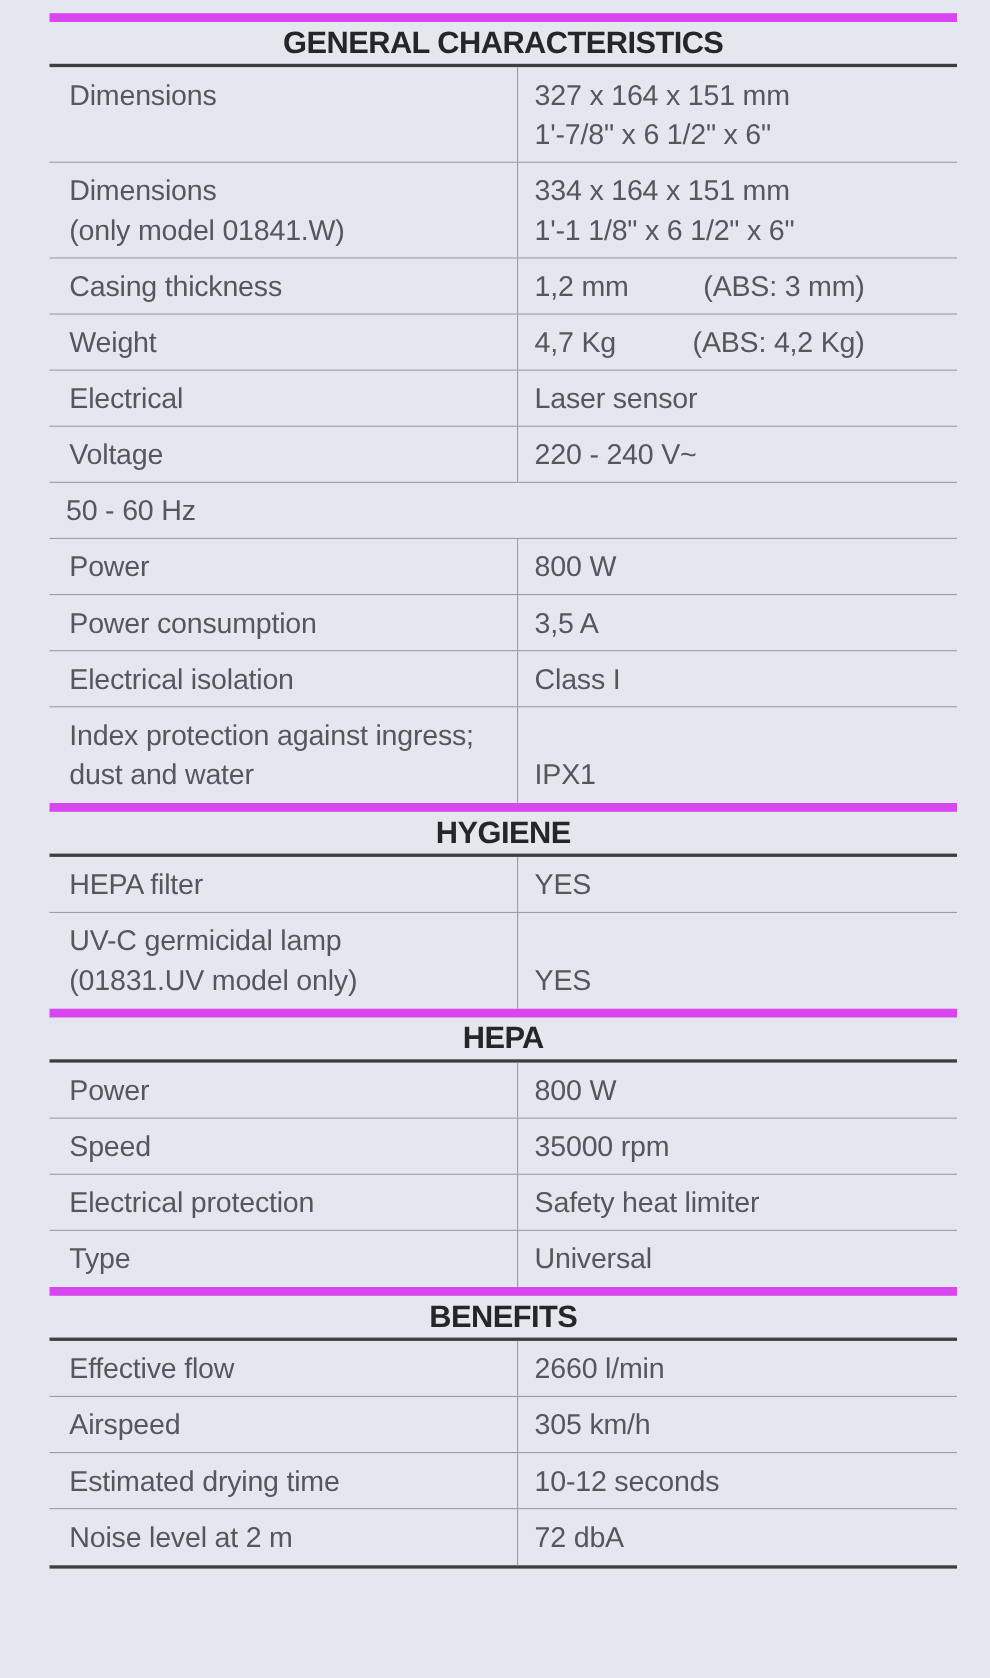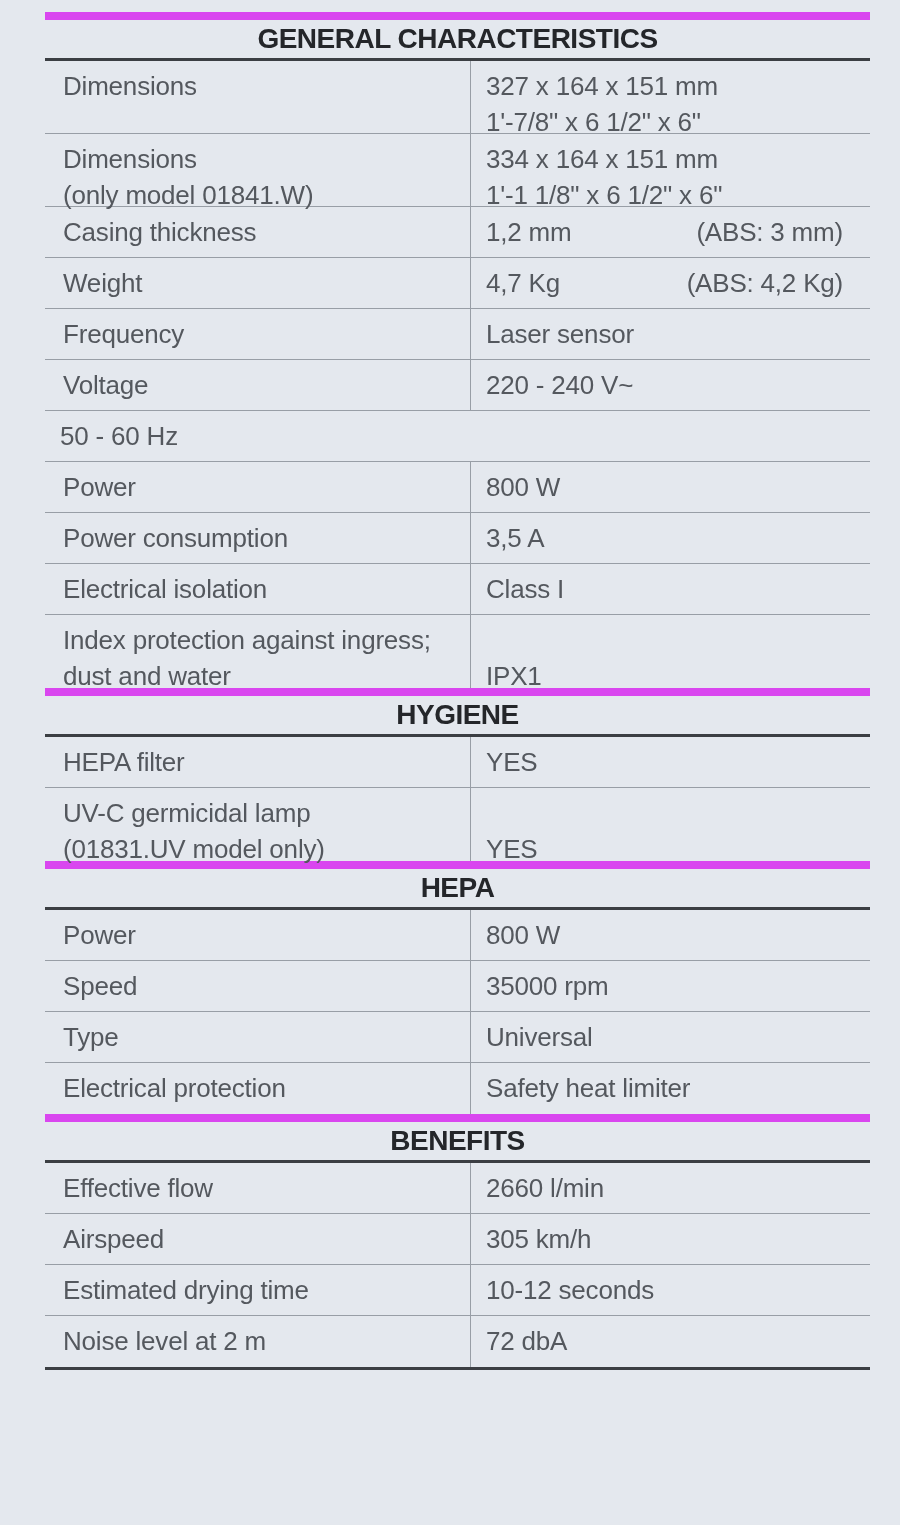--- a/index.html
+++ b/index.html
@@ -33,39 +33,39 @@
 
   .row {
     display: flex;
     height: 51px;
     border-bottom: 1px solid #989ea6;
     color: #54585e;
     font-size: 26px;
     letter-spacing: -0.2px;
     line-height: 36px;
   }
-  .row.tall { height: 73px; justify-content: flex-end; }
+  .row.tall { height: 87px; justify-content: flex-end; }
   .section .row:last-child { border-bottom: none; }
 
   .cell-label {
     width: 426px;
     border-right: 1px solid #989ea6;
     padding: 7px 10px 0 18px;
     white-space: pre-line;
   }
   .cell-value {
     flex: 1;
     display: flex;
     align-items: flex-start;
     padding: 7px 0 0 15px;
   }
   .cell-value .val { white-space: pre-line; }
   .cell-value .note {
     margin-left: auto;
-    margin-right: 27px;
+    margin-right: 84px;
     white-space: nowrap;
   }
 </style>
 </head>
 <body>
 
 <div class="spec-table">
 
   <div class="section">
     <div class="sec-title">GENERAL CHARACTERISTICS</div>
@@ -97,21 +97,21 @@
 
     <div class="row">
       <div class="cell-label">Weight</div>
       <div class="cell-value">
           <span class="val">4,7 Kg</span>
           <span class="note">(ABS: 4,2 Kg)</span>
         </div>
     </div>
 
     <div class="row">
-      <div class="cell-label">Frequency</div>
+      <div class="cell-label">Electrical</div>
       <div class="cell-value">
           <span class="val">Laser sensor</span>
         </div>
     </div>
 
     <div class="row">
       <div class="cell-label">Voltage</div>
       <div class="cell-value">
           <span class="val">220 - 240 V~</span>
         </div>
@@ -185,32 +185,32 @@
     </div>
 
     <div class="row">
       <div class="cell-label">Speed</div>
       <div class="cell-value">
           <span class="val">35000 rpm</span>
         </div>
     </div>
 
     <div class="row">
+      <div class="cell-label">Electrical protection</div>
+      <div class="cell-value">
+          <span class="val">Safety heat limiter</span>
+        </div>
+    </div>
+
+    <div class="row">
       <div class="cell-label">Type</div>
       <div class="cell-value">
           <span class="val">Universal</span>
         </div>
     </div>
-
-    <div class="row">
-      <div class="cell-label">Electrical protection</div>
-      <div class="cell-value">
-          <span class="val">Safety heat limiter</span>
-        </div>
-    </div>
   </div>
 
   <div class="section">
     <div class="sec-title">BENEFITS</div>
 
 
     <div class="row">
       <div class="cell-label">Effective flow</div>
       <div class="cell-value">
           <span class="val">2660 l/min</span>

